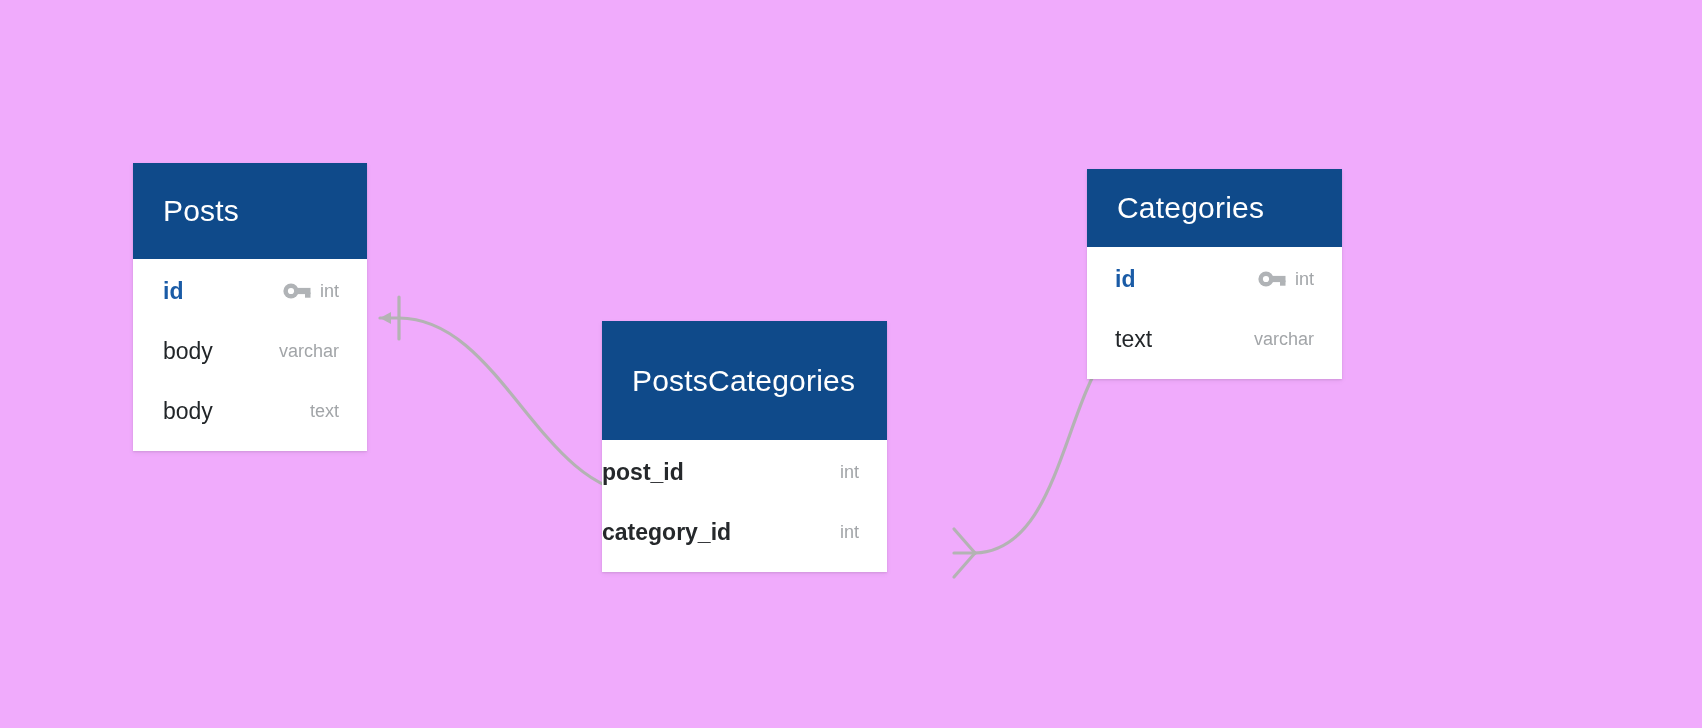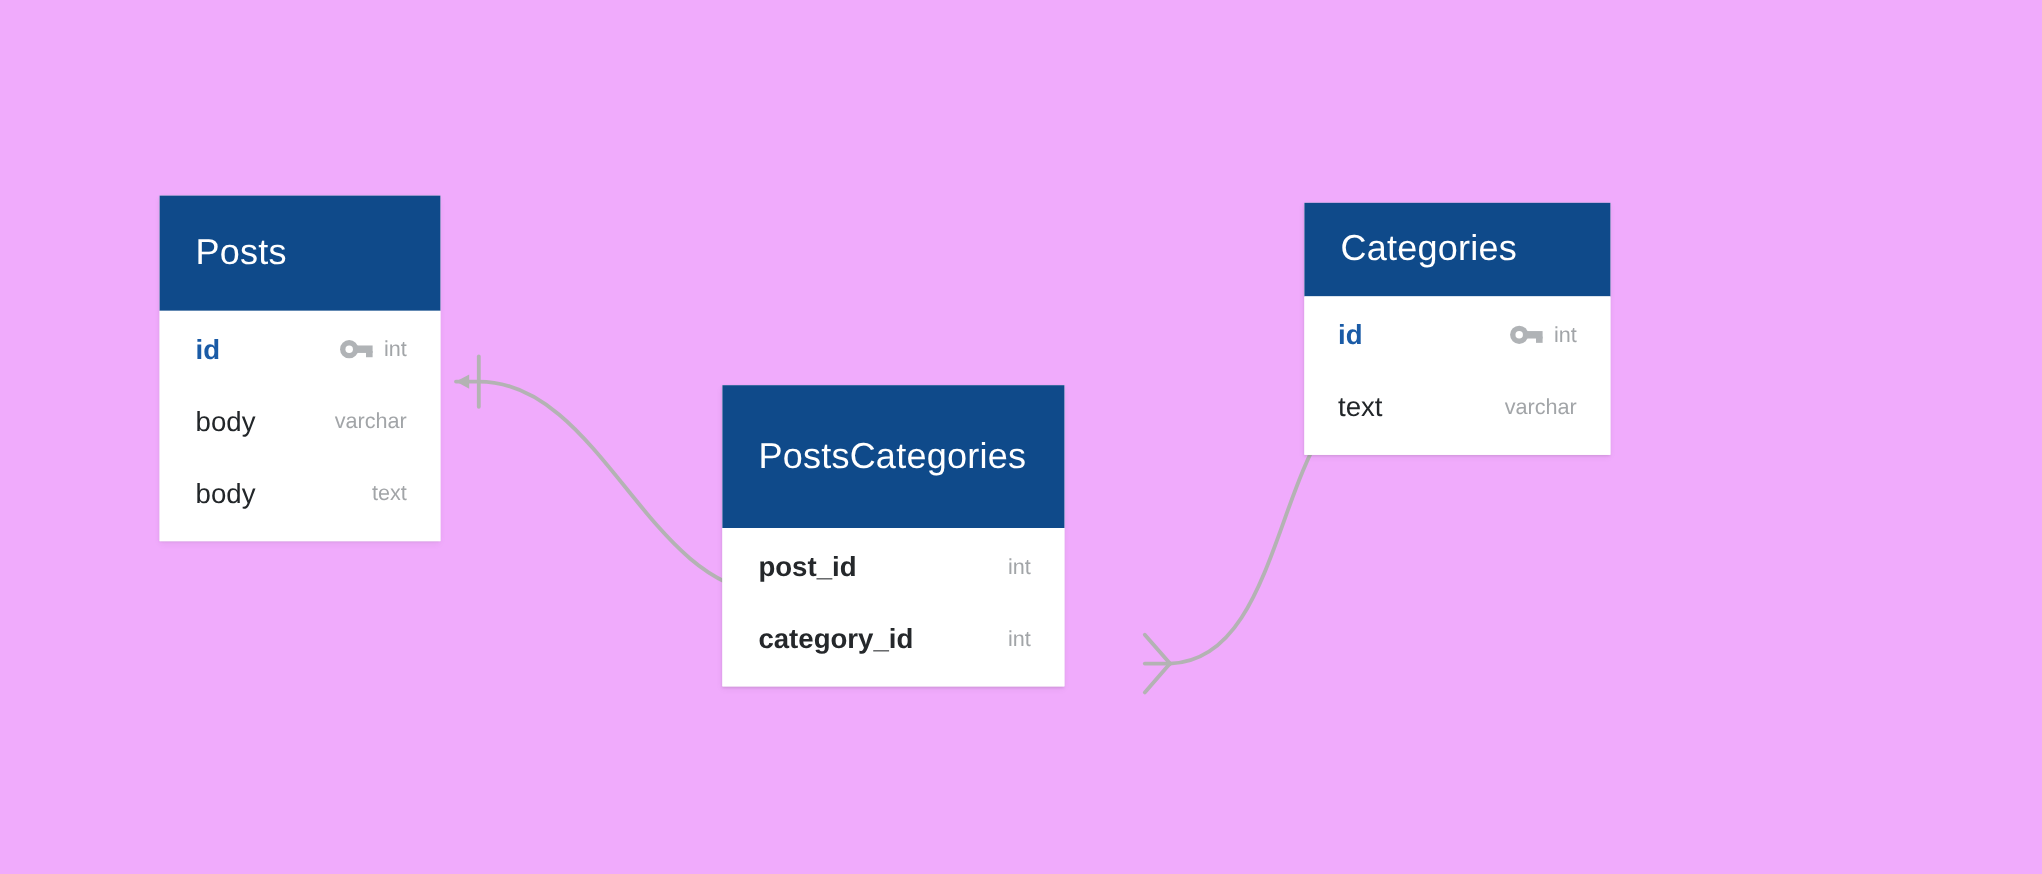--- a/index.html
+++ b/index.html
@@ -86,21 +86,21 @@
     line-height: 0;
   }
 
   
   #entity-posts        { left: 133px; top: 163px;  width: 234px; }
   #entity-posts .entity-header { height: 96px; padding-left: 30px; }
   #entity-posts .entity-body   { padding-left: 30px; padding-right: 28px; }
 
   #entity-postscategories      { left: 602px; top: 321px; width: 285px; }
   #entity-postscategories .entity-header { height: 119px; padding-left: 30px; }
-  #entity-postscategories .entity-body   { padding-left: 30px; padding-right: 28px; }
+  #entity-postscategories .entity-body   { padding-right: 28px; }
 
   #entity-categories   { left: 1087px; top: 169px; width: 255px; }
   #entity-categories .entity-header { height: 78px; padding-left: 30px; }
   #entity-categories .entity-body   { padding-left: 28px; padding-right: 28px; }
 </style>
 </head>
 <body>
 
 <div id="canvas">
 

